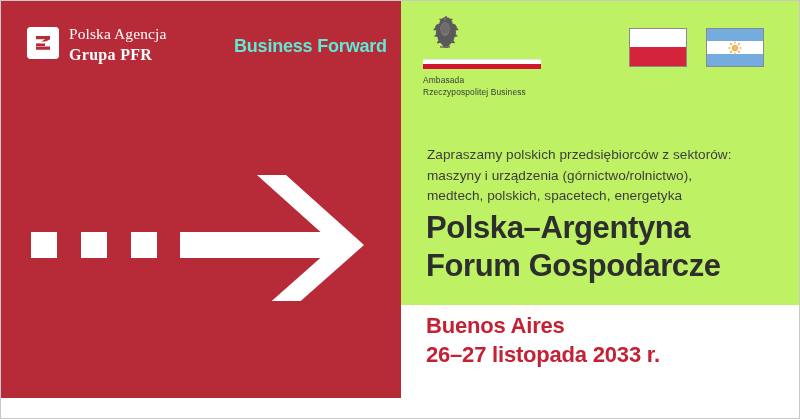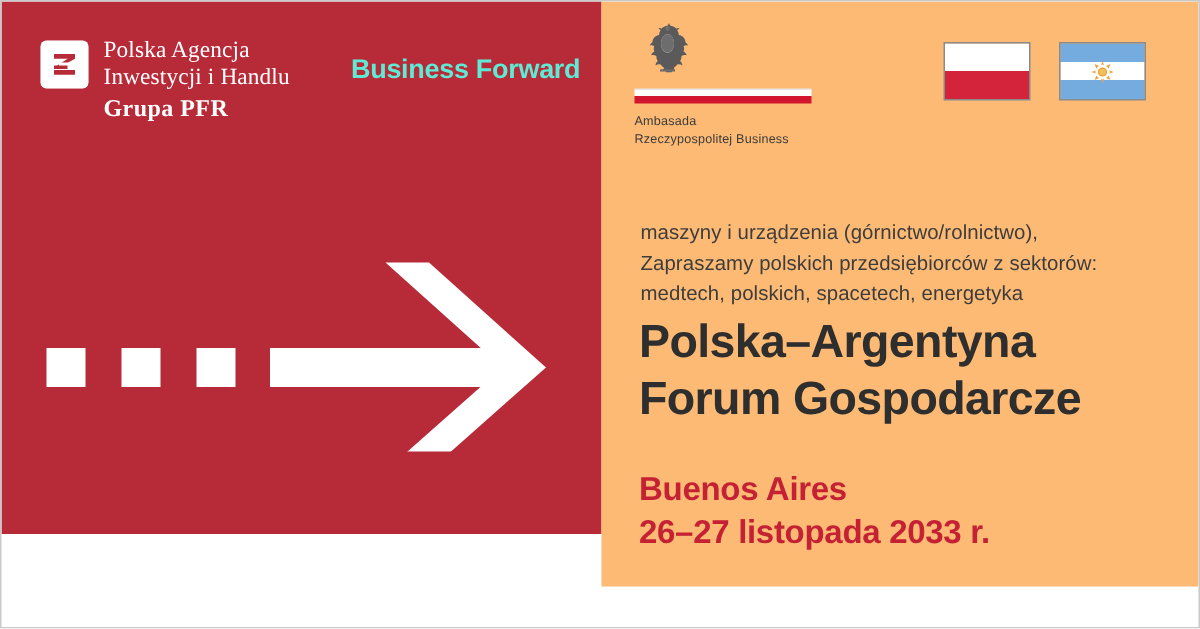--- a/index.html
+++ b/index.html
@@ -19,21 +19,21 @@
     border: 1px solid #c9c9c9;
     background: #ffffff;
   }
 
   
   .left-panel {
     position: absolute;
     left: 0;
     top: 0;
     width: 400px;
-    height: 355px;
+    height: 397px;
     background: #b72b39;
   }
 
   .paih-logo {
     position: absolute;
     left: 26px;
     top: 24px;
     display: flex;
     align-items: flex-start;
     gap: 10px;
@@ -95,22 +95,22 @@
     height: 140px;
   }
   .arrow-graphic svg { display: block; }
 
   
   .right-panel {
     position: absolute;
     left: 400px;
     top: 0;
     width: 398px;
-    height: 390px;
-    background: #fdba74;
+    height: 304px;
+    background: #bef264;
   }
 
   .embassy-block {
     position: absolute;
     left: 22px;
     top: 12px;
     width: 150px;
   }
   .eagle { width: 36px; height: 40px; display: block; margin-left: 4px; }
   .flag-bar {
@@ -201,21 +201,20 @@
           <rect x="0" y="0" width="32" height="32" rx="4" fill="#ffffff"></rect>
           <path d="M9 9 L23 9 L23 12.2 L9 12.2 Z" fill="#b72b39"></path>
           <path d="M23 9 L23 12.2 L12.5 18.0 L9 18.0 Z" fill="#b72b39"></path>
           <path d="M12.2 14.6 L23 14.6 L23 17.2 L12.2 17.2 Z" fill="#ffffff"></path>
           <path d="M9 19.6 L23 19.6 L23 22.8 L9 22.8 Z" fill="#b72b39"></path>
           <path d="M9 16.6 L18 16.6 L18 19.0 L9 19.0 Z" fill="#b72b39"></path>
         </svg>
       </div>
       <div class="paih-text">
         <div class="paih-l1">Polska Agencja</div>
-        <div class="paih-l2">Inwestycji i Handlu</div>
         <div class="paih-sub">Grupa PFR</div>
       </div>
     </div>
 
     <div class="brand-slogan">
       <div class="slogan-2">Business Forward</div>
     </div>
 
     <div class="arrow-graphic">
       <svg width="400" height="140" viewBox="0 0 400 140" aria-hidden="true">
@@ -266,22 +265,22 @@
             <path d="M17.1 2.9 L15.4 7.0 L14.4 5.6 L13.0 4.6 Z"></path>
             <path d="M2.9 17.1 L4.6 13.0 L5.6 14.4 L7.0 15.4 Z"></path>
           </g>
           <circle cx="10" cy="10" r="4.1" fill="#e8a33d"></circle>
           <circle cx="10" cy="10" r="2.9" fill="#f2c05a"></circle>
         </svg>
       </div>
     </div>
 
     <div class="intro-text">
+      <div>Zapraszamy polskich przedsiębiorców z sektorów:</div>
       <div>maszyny i urządzenia (górnictwo/rolnictwo),</div>
-      <div>Zapraszamy polskich przedsiębiorców z sektorów:</div>
       <div>medtech, polskich, spacetech, energetyka</div>
     </div>
 
     <div class="main-title">
       <div>Polska–Argentyna</div>
       <div>Forum Gospodarcze</div>
     </div>
 
     <div class="event-details">
       <div>Buenos Aires</div>

